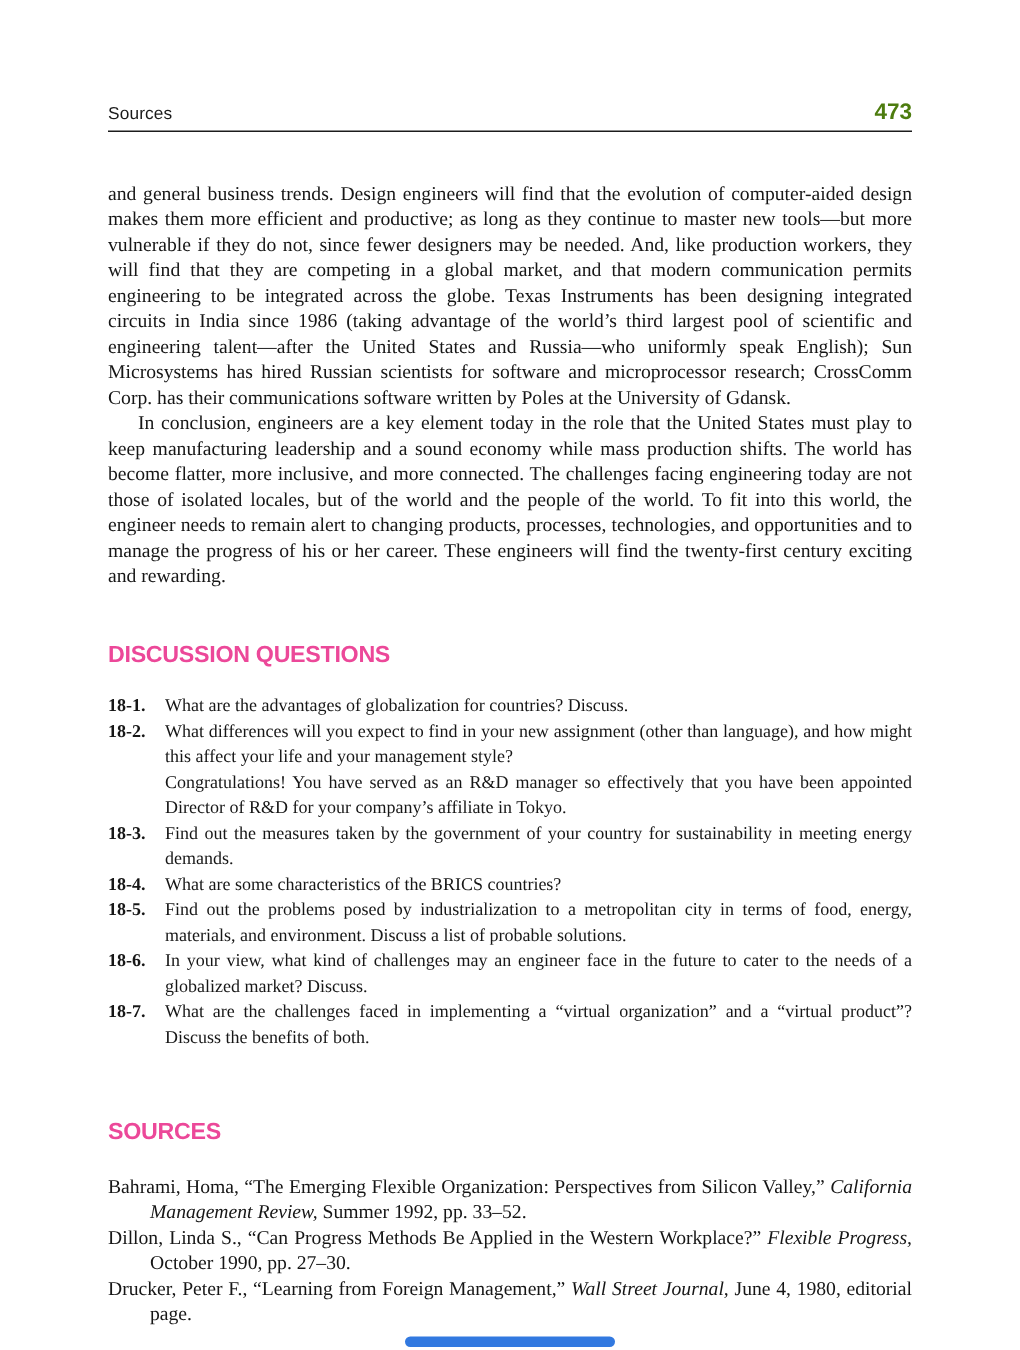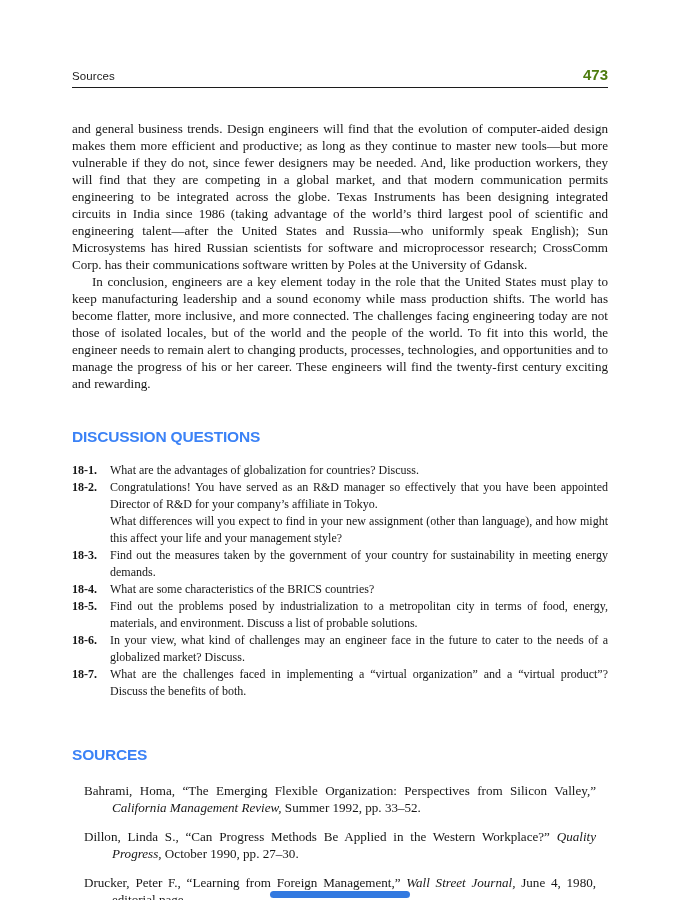--- a/index.html
+++ b/index.html
@@ -49,42 +49,42 @@
     text-align: justify;
   }
   .bodycopy p.indent { text-indent: 20px; }
   
   .sec-head {
     margin: 36px 0 0 0;
     font-family: "Liberation Sans", sans-serif;
     font-weight: bold;
     font-size: 15.5px;
     letter-spacing: -0.2px;
-    color: #3b82f6;
+    color: #ec4899;
   }
   .sec-head.sources-gap { margin-top: 46px; }
   
   .q-list { margin-top: 16px; }
   .q-item {
     position: relative;
     padding-left: 38px;
     font-size: 12px;
     line-height: 17px;
   }
   .q-num {
     position: absolute;
     left: 0; top: 0;
     width: 34px;
     font-weight: bold;
   }
   .q-text { text-align: justify; }
   
   .src-list { margin-top: 18px; }
   .src-entry {
-    margin: 12px;
+    margin: 0;
     padding-left: 28px;
     text-indent: -28px;
     font-size: 13.1px;
     line-height: 17px;
     text-align: justify;
   }
   .src-entry .it { font-style: italic; }
   
   .scroll-handle {
     position: absolute;
@@ -115,22 +115,22 @@
 
   <h2 class="sec-head">DISCUSSION QUESTIONS</h2>
 
   <div class="q-list" id="q-list">
       <div class="q-item">
         <span class="q-num">18-1.</span>
         <div class="q-text">What are the advantages of globalization for countries? Discuss.</div>
       </div>
       <div class="q-item">
         <span class="q-num">18-2.</span>
+        <div class="q-text">What differences will you expect to find in your new assignment (other than language), and how might this affect your life and your management style?</div>
         <div class="q-text">Congratulations! You have served as an R&amp;D manager so effectively that you have been appointed Director of R&amp;D for your company’s affiliate in Tokyo.</div>
-        <div class="q-text">What differences will you expect to find in your new assignment (other than language), and how might this affect your life and your management style?</div>
       </div>
       <div class="q-item">
         <span class="q-num">18-3.</span>
         <div class="q-text">Find out the measures taken by the government of your country for sustainability in meeting energy demands.</div>
       </div>
       <div class="q-item">
         <span class="q-num">18-4.</span>
         <div class="q-text">What are some characteristics of the BRICS countries?</div>
       </div>
       <div class="q-item">
@@ -144,19 +144,19 @@
       <div class="q-item">
         <span class="q-num">18-7.</span>
         <div class="q-text">What are the challenges faced in implementing a “virtual organization” and a “virtual product”? Discuss the benefits of both.</div>
       </div>
     </div>
 
   <h2 class="sec-head sources-gap">SOURCES</h2>
 
   <div class="src-list" id="src-list">
       <p class="src-entry"><span>Bahrami, Homa, “The Emerging Flexible Organization: Perspectives from Silicon Valley,” </span><span class="it">California Management Review,</span><span> Summer 1992, pp. 33–52.</span></p>
-      <p class="src-entry"><span>Dillon, Linda S., “Can Progress Methods Be Applied in the Western Workplace?” </span><span class="it">Quality Progress,</span><span> October 1990, pp. 27–30.</span></p>
+      <p class="src-entry"><span>Dillon, Linda S., “Can Progress Methods Be Applied in the Western Workplace?” </span><span class="it">Flexible Progress,</span><span> October 1990, pp. 27–30.</span></p>
       <p class="src-entry"><span>Drucker, Peter F., “Learning from Foreign Management,” </span><span class="it">Wall Street Journal,</span><span> June 4, 1980, editorial page.</span></p>
     </div>
 
   <div class="scroll-handle" style="background: rgb(50, 121, 224);"></div>
 
 </div>
 
 </body></html>

